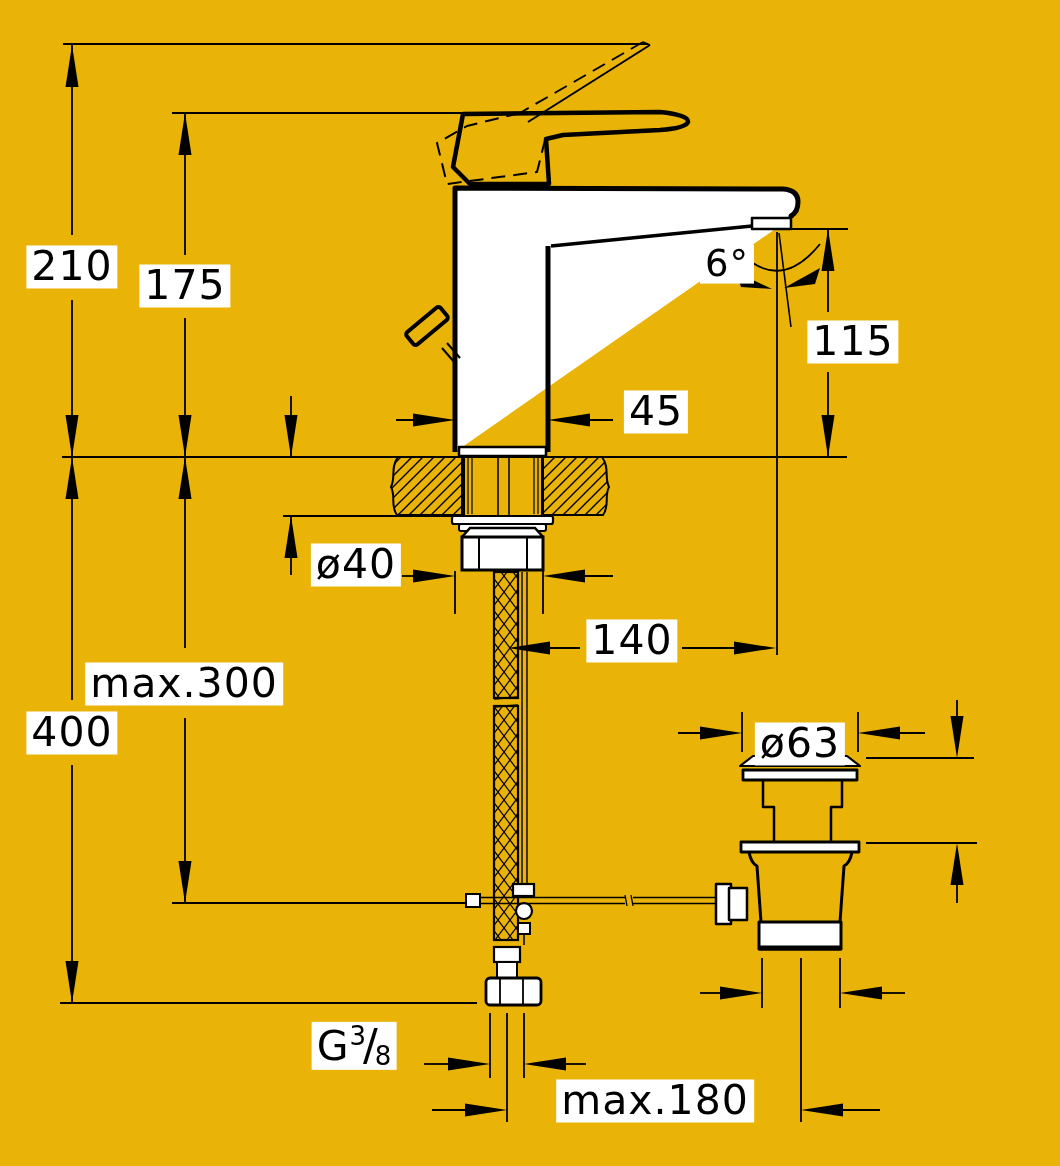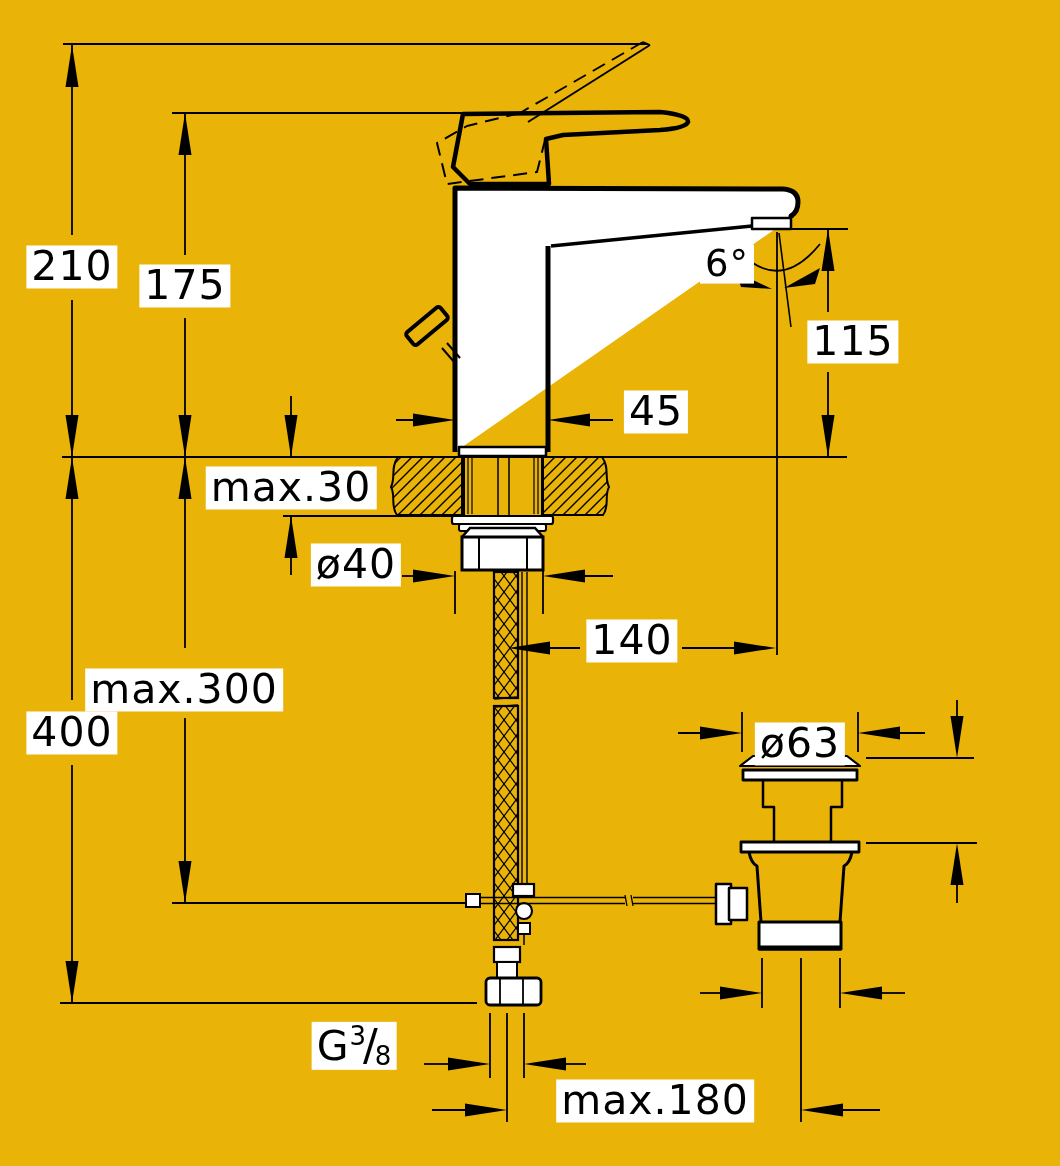--- a/index.html
+++ b/index.html
@@ -226,27 +226,26 @@
         <polygon points="840,993 882,986.5 882,999.5"></polygon>
         <polygon points="490,1064 448,1057.5 448,1070.5"></polygon>
         <polygon points="524,1064 566,1057.5 566,1070.5"></polygon>
         <polygon points="507,1110 465,1103.5 465,1116.5"></polygon>
         <polygon points="801,1110 843,1103.5 843,1116.5"></polygon>
       </g>
 </svg>
 
 <div class="dim" style="left:72px;top:267px;">210</div>
 <div class="dim" style="left:185px;top:286px;">175</div>
-<div class="dim" style="left:291px;top:488px;">max.30</div>
 <div class="dim" style="left:356px;top:565px;">ø40</div>
 <div class="dim" style="left:656px;top:412px;">45</div>
 <div class="dim small" style="left:727px;top:264px;">6°</div>
 <div class="dim" style="left:830px;top:342px;margin-left:23px;">115</div>
 <div class="dim" style="left:632px;top:641px;">140</div>
-<div class="dim" style="left:184px;top:684px;margin-top:6px;">max.300</div>
+<div class="dim" style="left:184px;top:684px;">max.300</div>
 <div class="dim" style="left:72px;top:733px;">400</div>
 <div class="dim" style="left:800px;top:711px;margin-top:33px;">ø63</div>
 <div class="dim" style="left:354px;top:1046px;">
   <span>G</span><span class="fr-n">3</span><span class="fr-s">∕</span><span class="fr-d">8</span>
 </div>
 <div class="dim" style="left:655px;top:1101px;">max.180</div>
 
 </div>
 
 </body></html>

